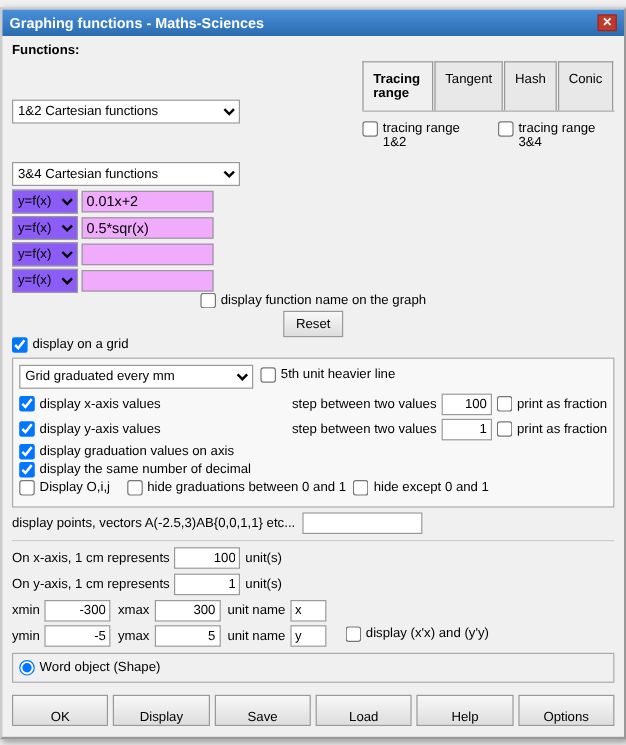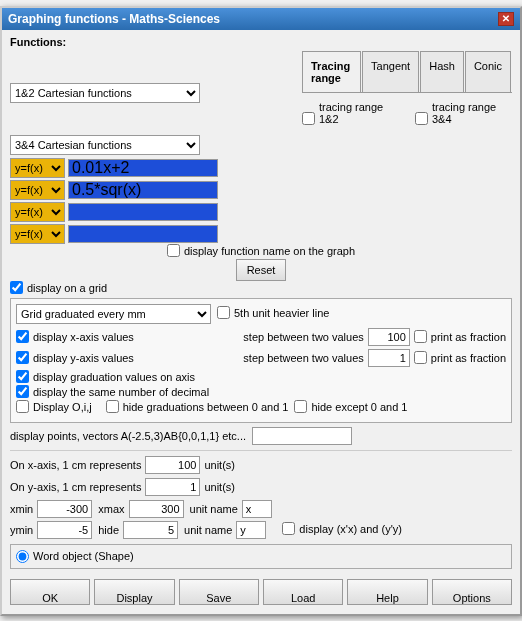--- a/index.html
+++ b/index.html
@@ -73,28 +73,28 @@
     .func-row {
       display: flex;
       align-items: center;
       gap: 3px;
     }
     select.yfx-select {
       width: 55px;
       height: 20px;
       font-size: 11px;
       border: 1px solid #999;
-      background: #eab308;
+      background: #8b5cf6;
     }
     input.func-input {
-      width: 150px;
+      width: 110px;
       height: 18px;
-      font-size: 16px;
-      border: 1px solid #999;
-      background: #1d4ed8;
+      font-size: 12px;
+      border: 1px solid #999;
+      background: #f0abfc;
       padding: 1px 3px;
     }
     .top-section {
       display: flex;
       gap: 8px;
     }
     .left-panel {
       flex: 1;
     }
     .right-panel {
@@ -116,21 +116,21 @@
     }
     .tab.active {
       background: #f0f0f0;
       font-weight: bold;
     }
     .tab-content {
       padding: 4px 0;
     }
     .checkbox-row {
       display: flex;
-      align-items: flex-end;
+      align-items: flex-start;
       gap: 4px;
       margin-bottom: 2px;
       font-size: 11px;
     }
     .tracing-checkboxes {
       display: flex;
       gap: 16px;
     }
     .separator {
       height: 1px;
@@ -424,21 +424,21 @@
         <input class="unit-input" type="text" value="x" style="">
       </div>
     </div>
 
     <div style="display:flex; gap:6px; align-items:center; margin-bottom:3px;">
       <div class="coord-row" style="margin-bottom:0;">
         <span>ymin</span>
         <input class="coord-input" type="text" value="-5" style="">
       </div>
       <div class="coord-row" style="margin-bottom:0;">
-        <span>hide</span>
+        <span>ymax</span>
         <input class="coord-input" type="text" value="5" style="">
       </div>
       <div class="coord-row" style="margin-bottom:0;">
         <span>unit name</span>
         <input class="unit-input" type="text" value="y" style="">
       </div>
       <div class="checkbox-row" style="margin-left:10px;">
         <input type="checkbox" style="">
         <label>display (x'x) and (y'y)</label>
       </div>

